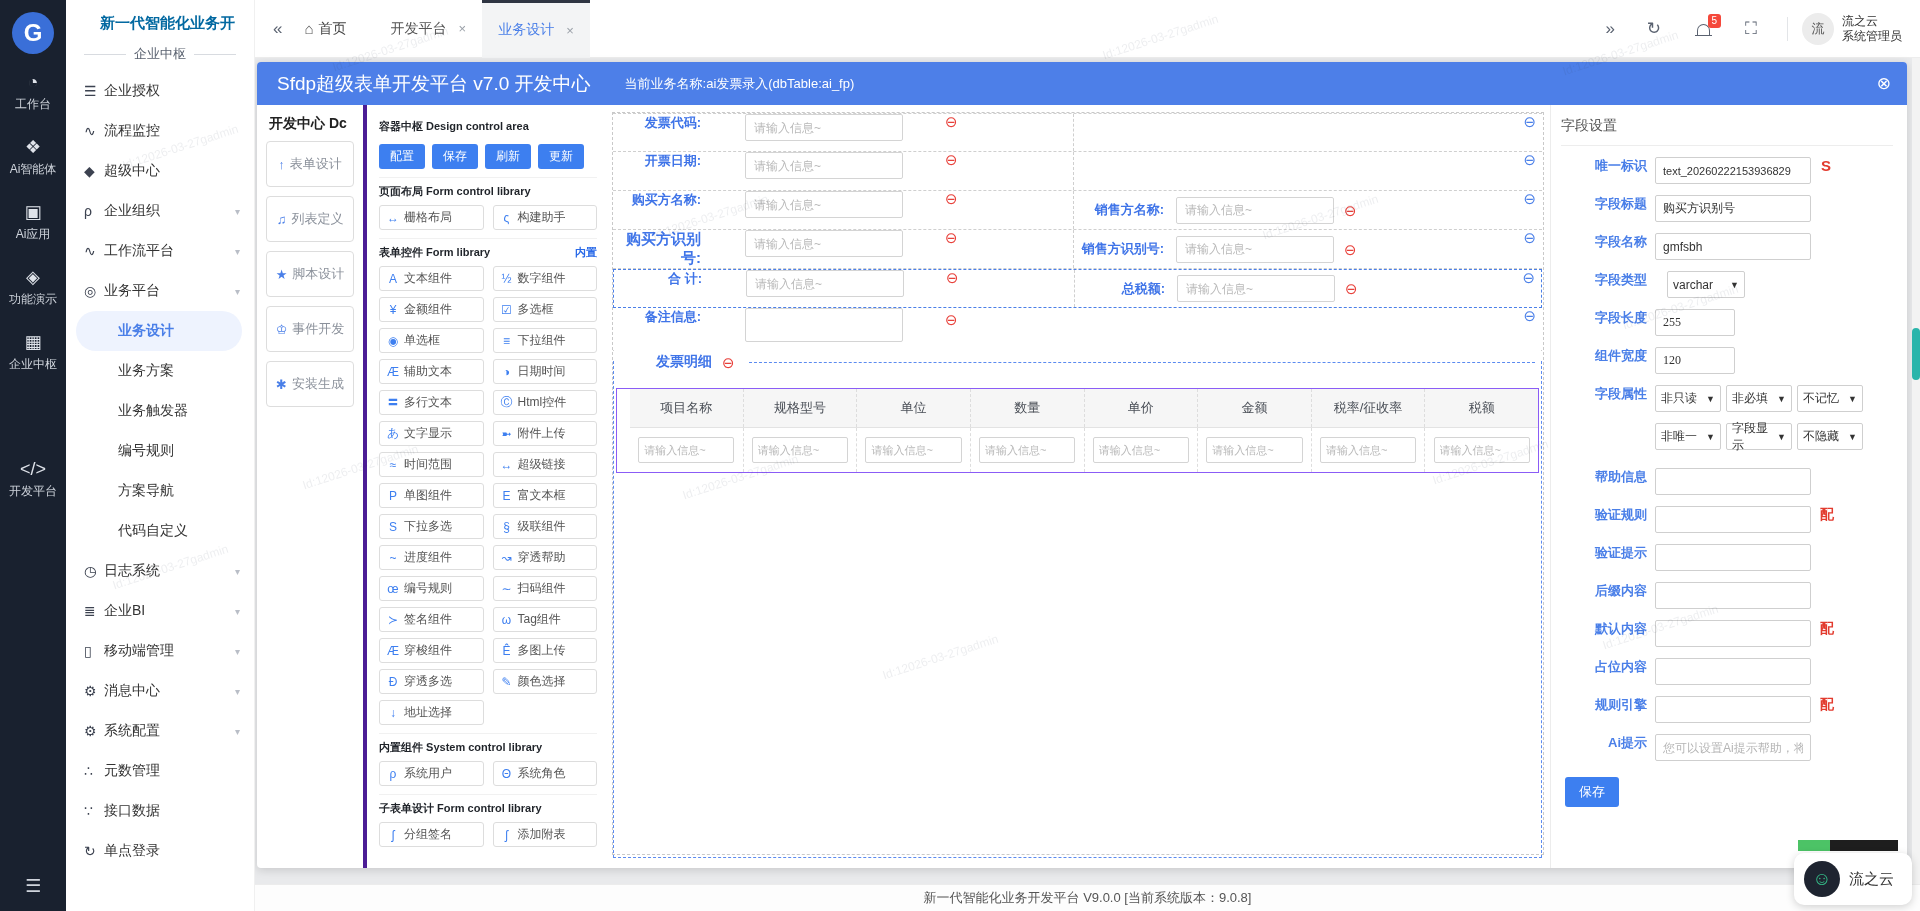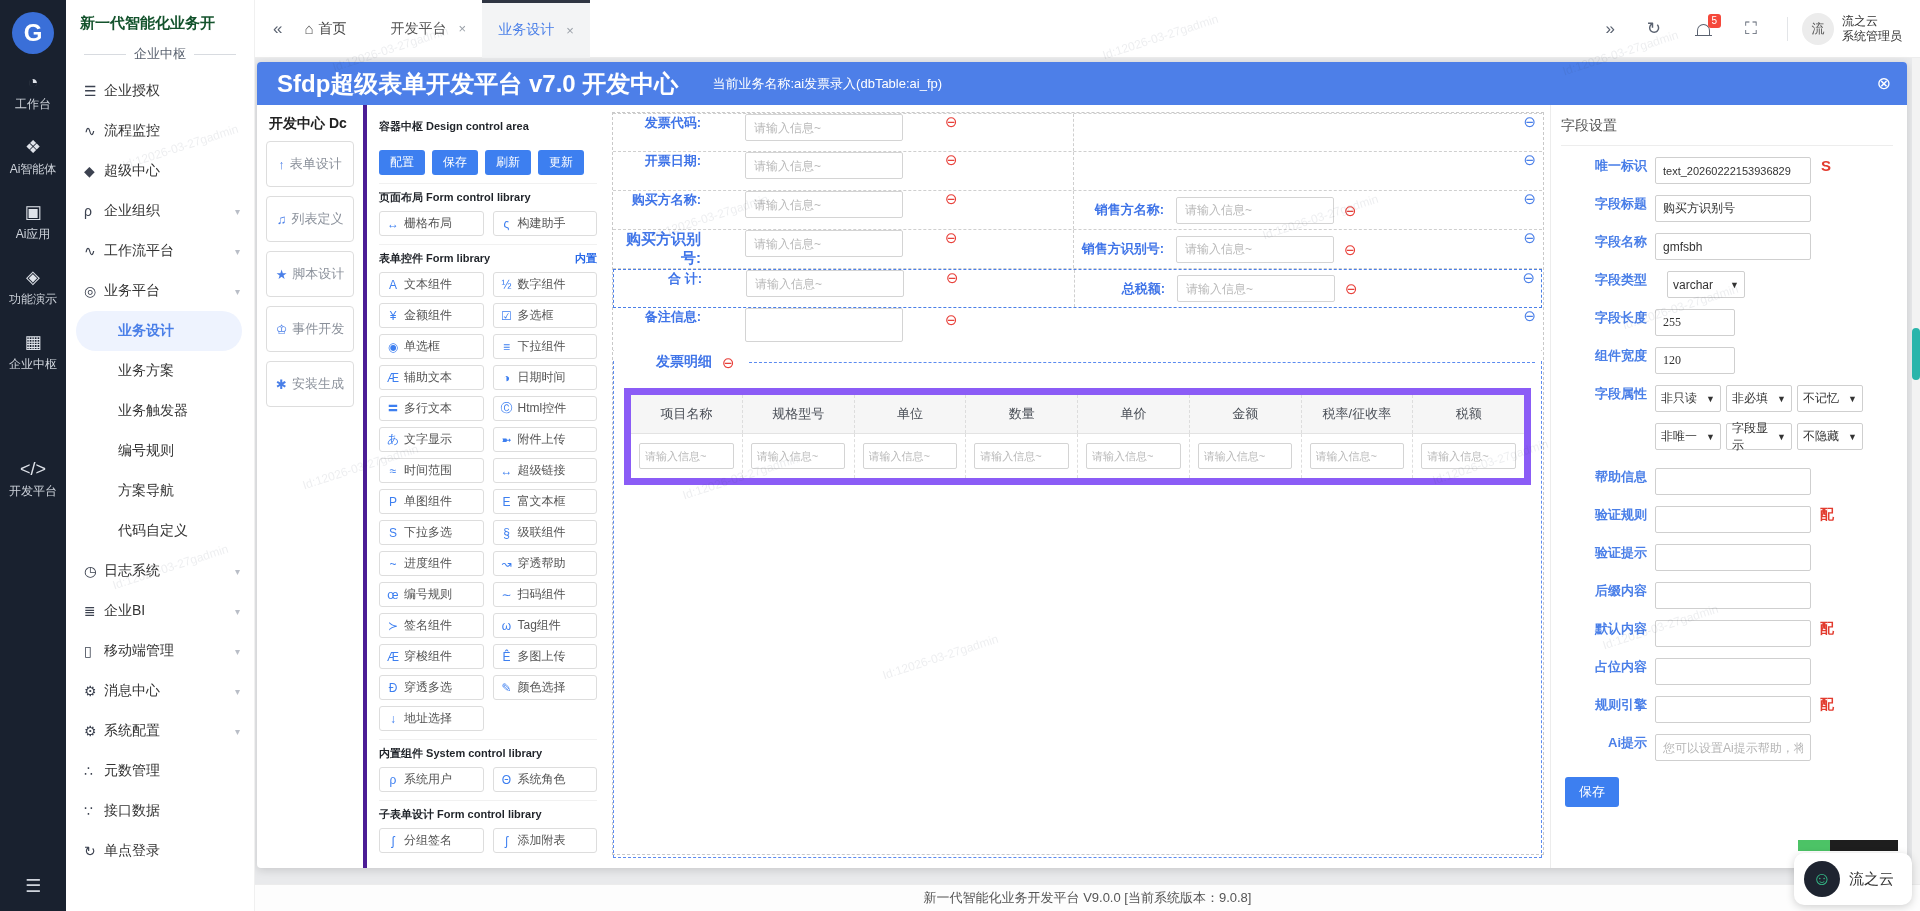--- a/index.html
+++ b/index.html
@@ -9,21 +9,21 @@
   .rail { position:absolute; left:0; top:0; width:66px; height:911px; background:#19212f; color:#c7ccd6; z-index:30; }
   .rail-logo { width:42px; height:42px; margin:12px auto 18px; background:#3a6fd8; border-radius:50%; color:#fff; font-weight:bold; font-size:24px; display:flex; align-items:center; justify-content:center; }
   .rail-item { display:flex; flex-direction:column; align-items:center; margin-bottom:24px; cursor:pointer; }
   .rail-item .ri-icon { font-size:18px; line-height:20px; color:#dfe3ea; }
   .rail-item .ri-label { font-size:12px; margin-top:4px; color:#cfd4dc; white-space:nowrap; }
   .rail-gap { height:62px; }
   .rail-bottom { position:absolute; bottom:14px; left:0; width:66px; text-align:center; font-size:18px; color:#cfd4dc; cursor:pointer; }
 
   
   .sidebar { position:absolute; left:66px; top:0; width:189px; height:911px; background:#fff; z-index:25; border-right:1px solid #f0f0f0; }
-  .sb-title { font-size:15px; font-weight:bold; color:#14532d; padding:14px 10px 10px 14px; white-space:nowrap; overflow:hidden; }
+  .sb-title { font-size:15px; font-weight:bold; color:#0369a1; padding:14px 10px 10px 14px; white-space:nowrap; overflow:hidden;margin-left:20px; }
   .sb-divider { display:flex; align-items:center; color:#5a6270; font-size:13px; margin:2px 10px 8px; }
   .sb-divider::before, .sb-divider::after { content:""; flex:1; border-top:1px solid #d8dbe0; margin:0 8px; }
   .sb-item { height:40px; display:flex; align-items:center; padding:0 14px 0 18px; font-size:14px; color:#333; cursor:pointer; }
   .sb-item .sbi-icon { width:20px; font-size:14px; color:#3c4250; }
   .sb-item .sbi-label { flex:1; white-space:nowrap; }
   .sb-item .sbi-chev { color:#b9bec7; font-size:10px; }
   .sb-sub { padding-left:52px; }
   .sb-active { background:#eef3fe; border-radius:20px; margin:0 12px 0 10px; padding-left:42px; color:#4a7fe8; font-weight:bold; }
 
   
@@ -40,36 +40,36 @@
   .bell-body { width:13px; height:11px; border:1.6px solid #5a6270; border-bottom:none; border-radius:7px 7px 0 0; margin:3px auto 0; }
   .bell-base { width:17px; border-top:1.6px solid #5a6270; margin-top:0; }
   .badge { position:absolute; top:-7px; right:-10px; background:#f5483b; color:#fff; font-size:10px; line-height:14px; padding:0 4px; border-radius:3px; }
   .tb-sep { width:1px; height:24px; background:#e3e5e8; margin:0 14px; }
   .tb-avatar { width:32px; height:32px; border-radius:50%; background:#ececec; color:#555; font-size:13px; display:flex; align-items:center; justify-content:center; margin-right:8px; }
   .tb-user { font-size:12px; color:#333; line-height:15px; margin-right:18px; }
 
   
   .modal { position:absolute; left:257px; top:62px; width:1650px; height:806px; background:#fff; border-radius:4px; box-shadow:0 2px 10px rgba(0,0,0,.15); z-index:10; overflow:hidden; display:flex; flex-direction:column; }
   .m-header { height:43px; background:#4d7fe8; color:#fff; display:flex; align-items:center; flex:0 0 43px; }
-  .m-title { font-size:24px; font-weight:bold; margin-left:20px; }
+  .m-title { font-size:19px; font-weight:normal; margin-left:20px; }
   .m-sub { font-size:13px; margin-left:34px; }
   .m-close { margin-left:auto; margin-right:16px; font-size:17px; cursor:pointer; }
   .m-body { flex:1; display:flex; min-height:0; }
 
   
   .devc { width:110px; border-right:4px solid #4c1d95; }
   .devc-h { font-size:14px; font-weight:bold; color:#222; padding:10px 0 8px 12px; }
   .devc-btn { width:88px; height:46px; margin:0 auto 9px; border:1px solid #ddd; border-radius:4px; display:flex; align-items:center; justify-content:center; font-size:13px; color:#8b919b; cursor:pointer; background:#fff; }
   .devc-btn .di { color:#4a7fe8; margin-right:5px; font-size:13px; }
 
   
   .lib { width:240px; padding:8px 10px 0 12px; overflow:hidden; }
   .lib-h { font-size:11px; font-weight:bold; color:#1f2329; padding:6px 0; display:flex; align-items:center; }
   .lib-h .lnk { margin-left:auto; color:#2a6ae8; font-weight:bold; cursor:pointer; }
-  .lib-actions { display:flex; gap:7px; margin:10px 0 8px; }
+  .lib-actions { display:flex; gap:7px; margin:4px 0 8px; }
   .lib-actions .abtn { background:#3d7ff0; color:#fff; font-size:12px; padding:4px 11px; border-radius:3px; cursor:pointer; }
   .comp-grid { display:grid; grid-template-columns:1fr 1fr; gap:6px 9px; margin-bottom:8px; }
   .comp { border:1px solid #ddd; border-radius:3px; height:25px; display:flex; align-items:center; padding:0 7px; font-size:12px; color:#555; cursor:pointer; background:#fff; white-space:nowrap; overflow:hidden; }
   .comp .ci { color:#3d7ff0; margin-right:5px; font-size:12px; width:12px; text-align:center; }
   .sect-line { border-top:1px solid #f1f1f1; margin-top:2px; }
 
   
   .canvas { flex:1; position:relative; padding:7px 6px; min-width:0; }
   .cv-outer { position:absolute; left:5px; top:7px; right:6px; bottom:13px; border:1px dashed #c9c9c9; }
   .frows { position:absolute; left:6px; top:8px; right:8px; }
@@ -80,21 +80,21 @@
   .finput { width:158px; height:27px; border:1px solid #d4d4d4; border-radius:2px; font-size:12px; color:#333; padding:0 8px; margin-left:12px; background:#fff; }
   .finput::placeholder { color:#b9b9b9; }
   .rminus { color:#e8403a; font-size:15px; margin-left:10px; line-height:1; }
   .bminus { position:absolute; right:6px; color:#4a7fe8; font-size:15px; line-height:1; cursor:pointer; }
   .rcell { position:absolute; left:460px; top:0; bottom:0; display:flex; align-items:center; border-left:1px dashed #cfcfcf; padding-left:2px; }
   .ftextarea { width:158px; height:34px; border:1px solid #d4d4d4; border-radius:2px; margin-left:12px; resize:none; font-size:12px; padding:4px 6px; }
   .detail-box { position:absolute; left:6px; right:8px; top:256px; bottom:10px; border:1px dashed #5b8bf0; }
   .detail-title { display:flex; align-items:center; height:28px; padding-left:42px; background:#fff; margin-top:-14px; }
   .detail-title .dt { color:#3f74e8; font-weight:bold; font-size:14px; }
   .detail-title .dline { flex:1; border-top:1px dashed #5b8bf0; margin:0 6px 0 14px; }
-  .dtable { margin:12px 10px 0; border:7px solid #8b5cf6; }
+  .dtable { margin:12px 2px 0; border:1px solid #8b5cf6;padding-left:13px; }
   .dthead { display:flex; background:#f6f6f6; border-bottom:1px solid #e3e3e3; }
   .dth { flex:1; text-align:center; font-size:13px; color:#4a4f57; padding:10px 2px; border-right:1px dashed #ddd; }
   .dth:last-child { border-right:none; }
   .dtrow { display:flex; }
   .dtd { flex:1; display:flex; align-items:center; justify-content:center; padding:9px 4px; border-right:1px dashed #ddd; }
   .dtd:last-child { border-right:none; }
   .dtd input { width:92%; height:26px; border:1px solid #d4d4d4; border-radius:2px; font-size:11px; padding:0 5px; color:#333; }
   .dtd input::placeholder { color:#b9b9b9; }
 
   

